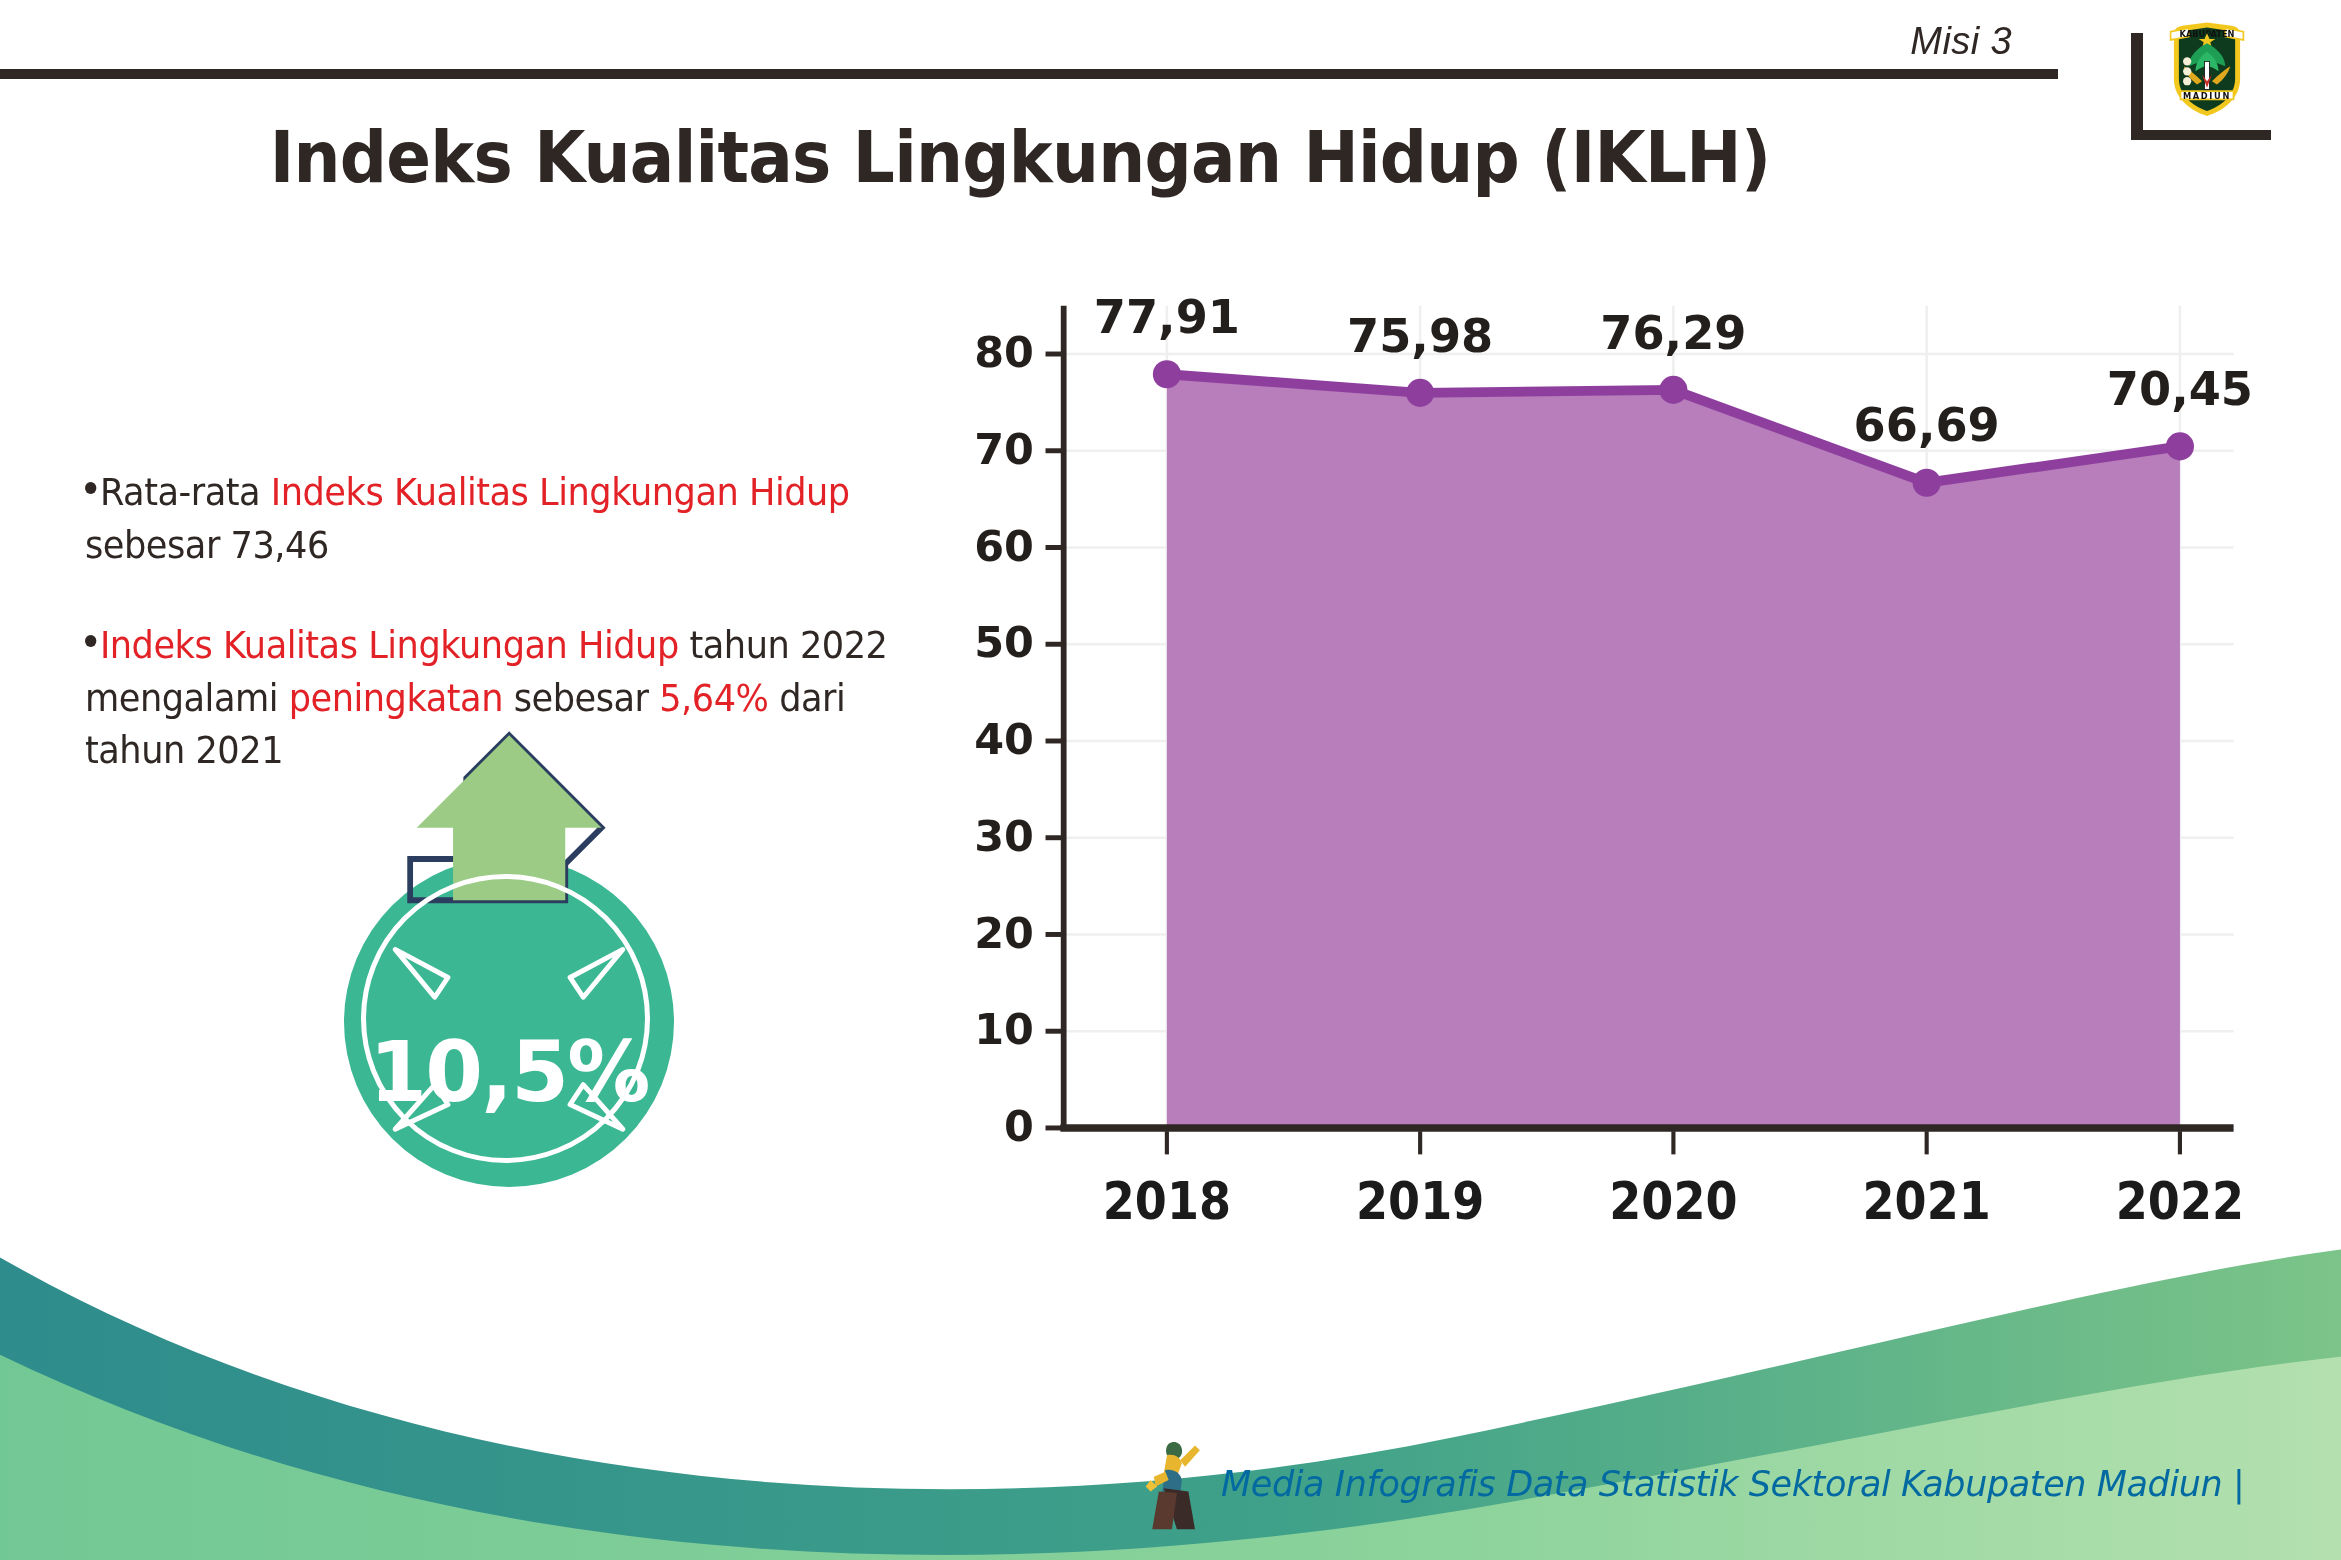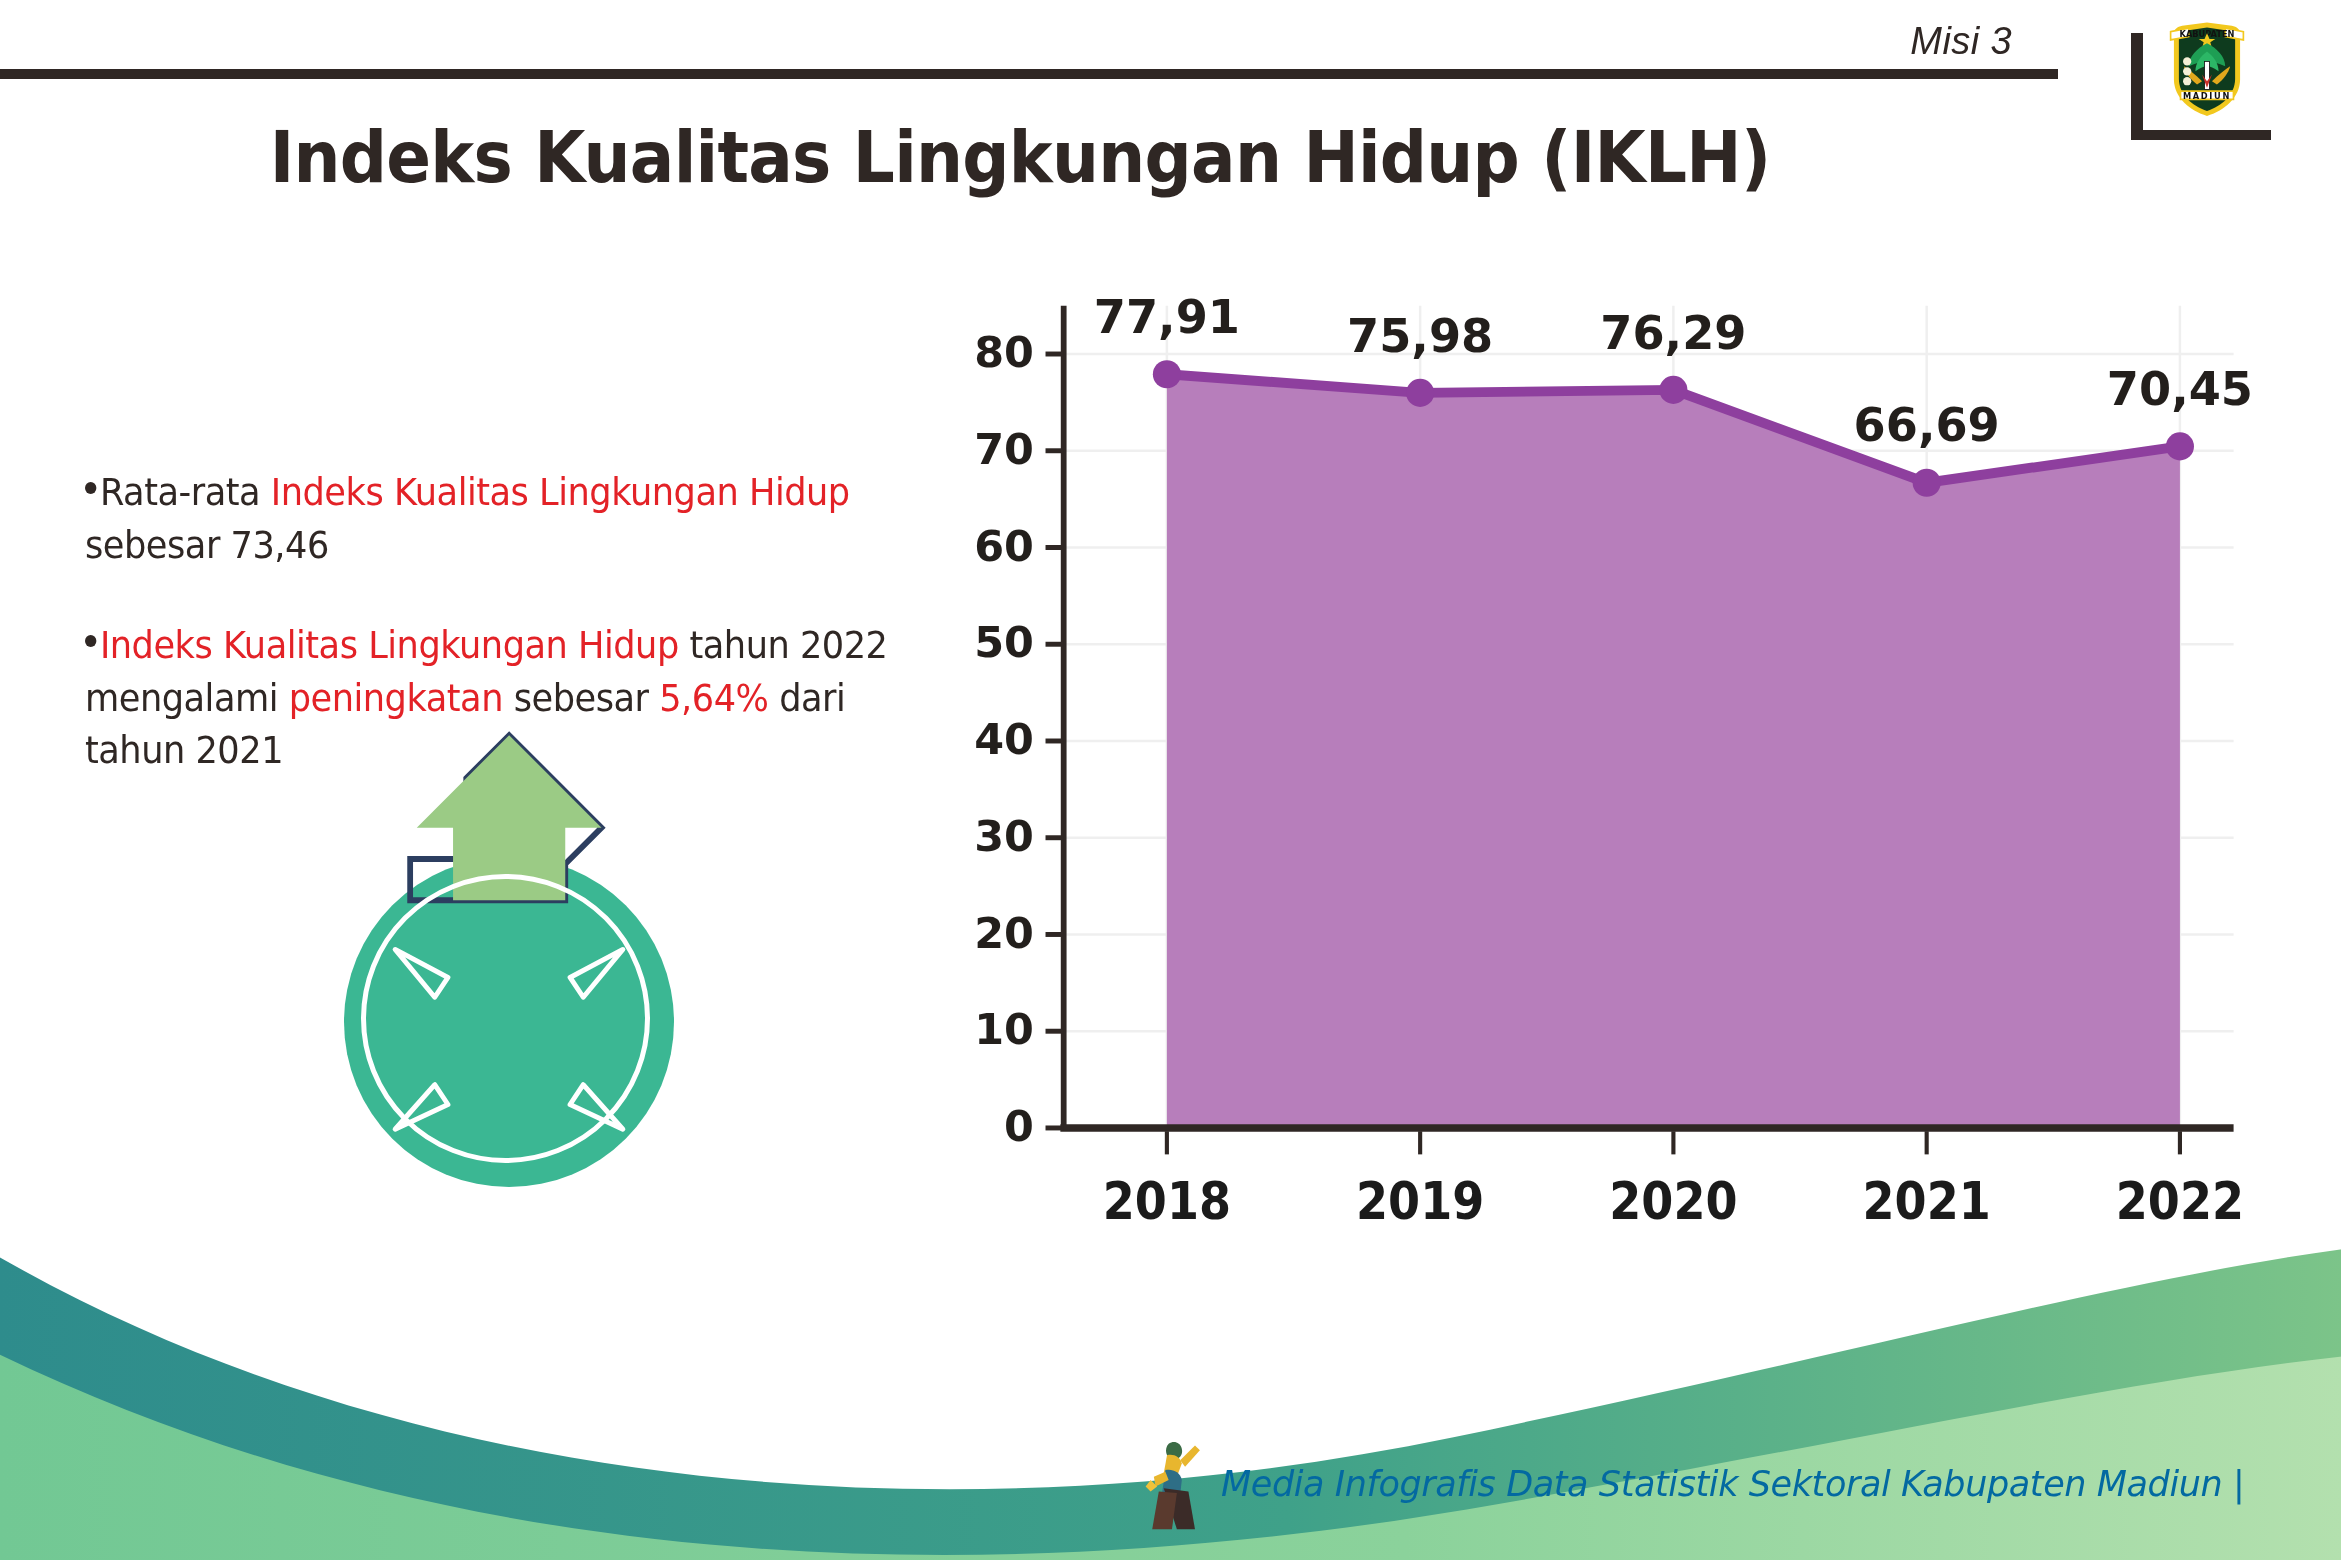--- a/index.html
+++ b/index.html
@@ -241,20 +241,21 @@
     <path d="M102 210 L102 160 L170 160 L170 62 L222 10 L334 122 L290 166 L290 210 Z" fill="none" stroke="#2C3E60" stroke-width="7"></path>
     <polygon points="222,10 334,122 290,122 290,210 154,210 154,122 110,122" fill="#9BCB85"></polygon>
   </svg>
   <div id="badge-inner-ring"></div>
   <svg style="position:absolute;left:18px;top:130px;" width="330" height="330" viewBox="0 0 400 400">
     <polygon points="62,112 126,146 110,170" fill="none" stroke="#ffffff" stroke-width="6" stroke-linejoin="round"></polygon>
     <polygon points="338,112 274,146 290,170" fill="none" stroke="#ffffff" stroke-width="6" stroke-linejoin="round"></polygon>
     <polygon points="62,330 126,300 110,276" fill="none" stroke="#ffffff" stroke-width="6" stroke-linejoin="round"></polygon>
     <polygon points="338,330 274,300 290,276" fill="none" stroke="#ffffff" stroke-width="6" stroke-linejoin="round"></polygon>
   </svg>
+  <div id="badge-value">10,5%</div>
 </div>
 
 <div id="chart">
   <svg id="chart-svg" width="1321" height="991" viewBox="0 0 1600 1200">
     <g id="gridlines">
         <line x1="128" y1="898.8235294117648" x2="1545" y2="898.8235294117648" stroke="#EFEFEF" stroke-width="3"></line>
         <line x1="128" y1="781.6470588235294" x2="1545" y2="781.6470588235294" stroke="#EFEFEF" stroke-width="3"></line>
         <line x1="128" y1="664.4705882352941" x2="1545" y2="664.4705882352941" stroke="#EFEFEF" stroke-width="3"></line>
         <line x1="128" y1="547.2941176470588" x2="1545" y2="547.2941176470588" stroke="#EFEFEF" stroke-width="3"></line>
         <line x1="128" y1="430.11764705882354" x2="1545" y2="430.11764705882354" stroke="#EFEFEF" stroke-width="3"></line>

